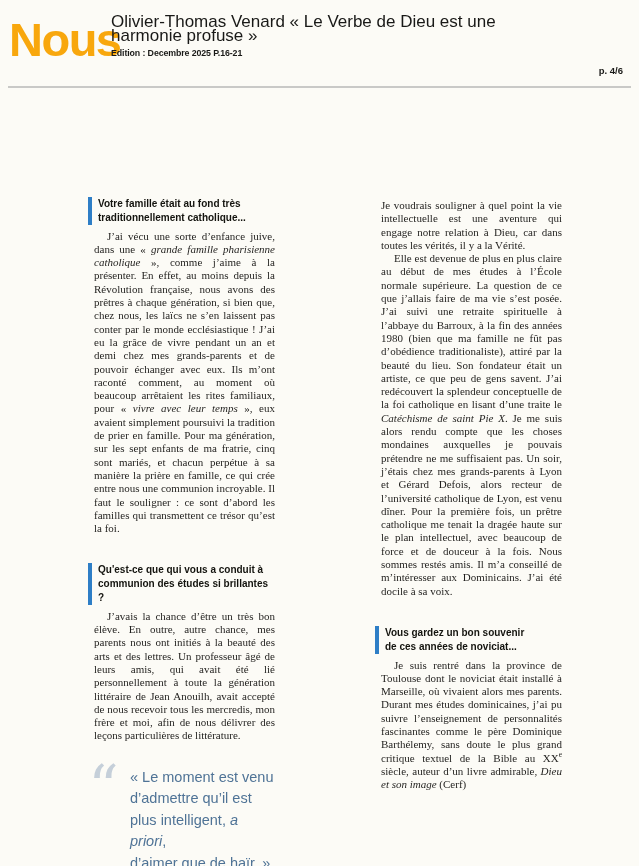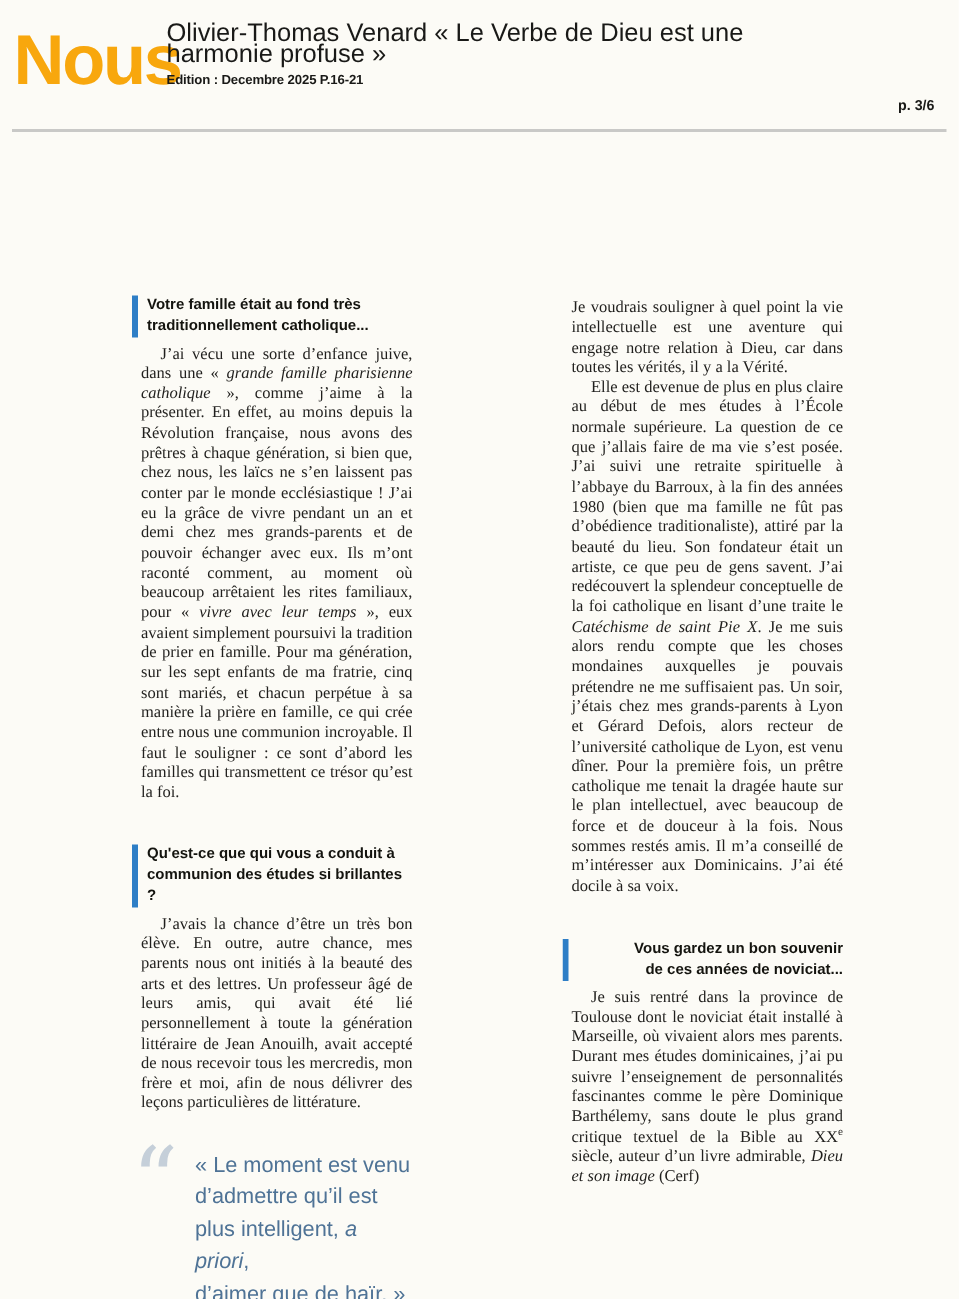--- a/index.html
+++ b/index.html
@@ -82,21 +82,21 @@
 </style>
 </head>
 <body>
 
 <div class="page">
 
   <div>
     <div class="logo" style="color: rgb(248, 167, 13);">Nous</div>
     <div class="title">Olivier-Thomas Venard « Le Verbe de Dieu est une harmonie profuse »</div>
     <div class="edition">Edition : Decembre 2025 P.16-21</div>
-    <div class="page-indicator">p. 3/6</div>
+    <div class="page-indicator">p. 4/6</div>
     <div class="rule" style="background: rgb(201, 201, 199);"></div>
   </div>
 
   <div class="col col-left">
     <div class="q-head first" style="border-left-color: rgb(46, 126, 198);">Votre famille était au fond très
 traditionnellement catholique...</div>
     <p class="para"><span>J’ai vécu une sorte d’enfance juive, dans une « </span><i>grande famille pharisienne catholique</i><span> », comme j’aime à la présenter. En effet, au moins depuis la Révolution française, nous avons des prêtres à chaque génération, si bien que, chez nous, les laïcs ne s’en laissent pas conter par le monde ecclésiastique ! J’ai eu la grâce de vivre pendant un an et demi chez mes grands-parents et de pouvoir échanger avec eux. Ils m’ont raconté comment, au moment où beaucoup arrêtaient les rites familiaux, pour « </span><i>vivre avec leur temps</i><span> », eux avaient simplement poursuivi la tradition de prier en famille. Pour ma génération, sur les sept enfants de ma fratrie, cinq sont mariés, et chacun perpétue à sa manière la prière en famille, ce qui crée entre nous une communion incroyable. Il faut le souligner : ce sont d’abord les familles qui transmettent ce trésor qu’est la foi.</span></p>
     <div class="q-head" style="border-left-color: rgb(46, 126, 198);">Qu'est-ce que qui vous a conduit à
 communion des études si brillantes ?</div>
     <p class="para"><span>J’avais la chance d’être un très bon élève. En outre, autre chance, mes parents nous ont initiés à la beauté des arts et des lettres. Un professeur âgé de leurs amis, qui avait été lié personnellement à toute la génération littéraire de Jean Anouilh, avait accepté de nous recevoir tous les mercredis, mon frère et moi, afin de nous délivrer des leçons particulières de littérature.</span></p>
@@ -106,18 +106,18 @@
       <div class="quote-text" style="color: rgb(79, 115, 150);"><span>« Le moment est venu
 d’admettre qu’il est
 plus intelligent, </span><i>a priori</i><span>,
 d’aimer que de haïr. »</span></div>
     </div>
   </div>
 
   <div class="col col-right">
     <p class="para no-indent"><span>Je voudrais souligner à quel point la vie intellectuelle est une aventure qui engage notre relation à Dieu, car dans toutes les vérités, il y a la Vérité.</span></p>
     <p class="para"><span>Elle est devenue de plus en plus claire au début de mes études à l’École normale supérieure. La question de ce que j’allais faire de ma vie s’est posée. J’ai suivi une retraite spirituelle à l’abbaye du Barroux, à la fin des années 1980 (bien que ma famille ne fût pas d’obédience traditionaliste), attiré par la beauté du lieu. Son fondateur était un artiste, ce que peu de gens savent. J’ai redécouvert la splendeur conceptuelle de la foi catholique en lisant d’une traite le </span><i>Catéchisme de saint Pie X</i><span>. Je me suis alors rendu compte que les choses mondaines auxquelles je pouvais prétendre ne me suffisaient pas. Un soir, j’étais chez mes grands-parents à Lyon et Gérard Defois, alors recteur de l’université catholique de Lyon, est venu dîner. Pour la première fois, un prêtre catholique me tenait la dragée haute sur le plan intellectuel, avec beaucoup de force et de douceur à la fois. Nous sommes restés amis. Il m’a conseillé de m’intéresser aux Dominicains. J’ai été docile à sa voix.</span></p>
-    <div class="q-head" style="border-left-color: rgb(46, 126, 198); text-align: right;">Vous gardez un bon souvenir
+    <div class="q-head" style="border-left-color: rgb(46, 126, 198);">Vous gardez un bon souvenir
 de ces années de noviciat...</div>
     <p class="para"><span>Je suis rentré dans la province de Toulouse dont le noviciat était installé à Marseille, où vivaient alors mes parents. Durant mes études dominicaines, j’ai pu suivre l’enseignement de personnalités fascinantes comme le père Dominique Barthélemy, sans doute le plus grand critique textuel de la Bible au XX</span><sup>e</sup><span> siècle, auteur d’un livre admirable, </span><i>Dieu et son image</i><span> (Cerf)</span></p>
   </div>
 
 </div>
 
 </body></html>

